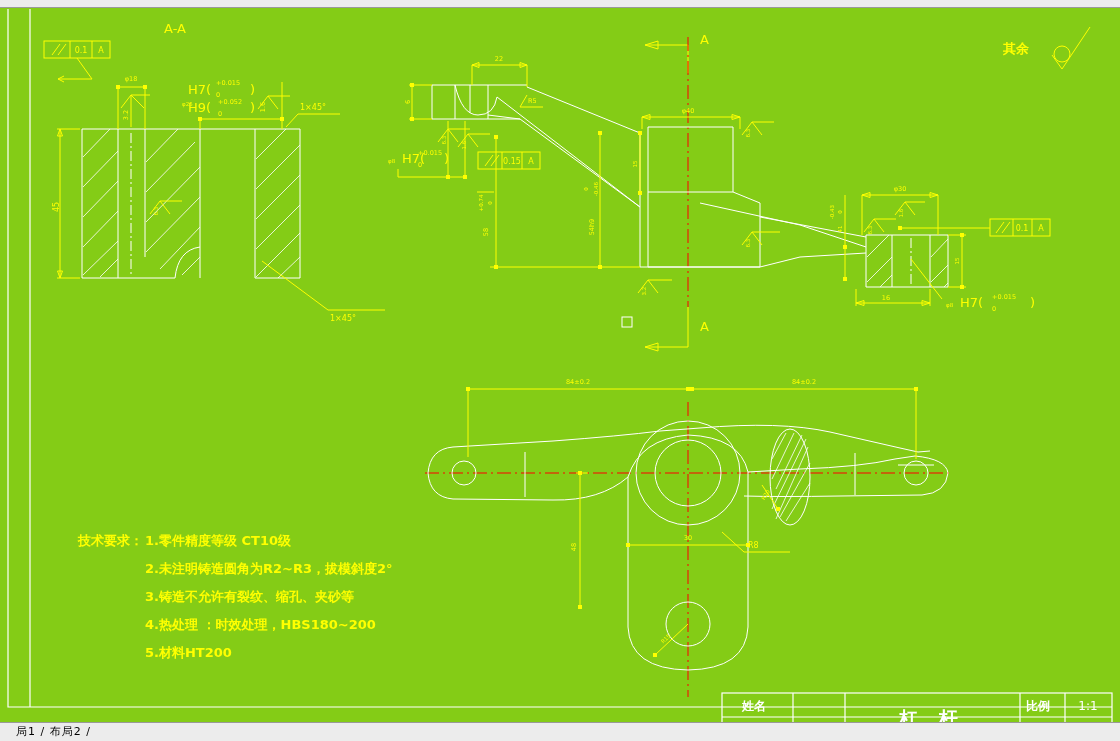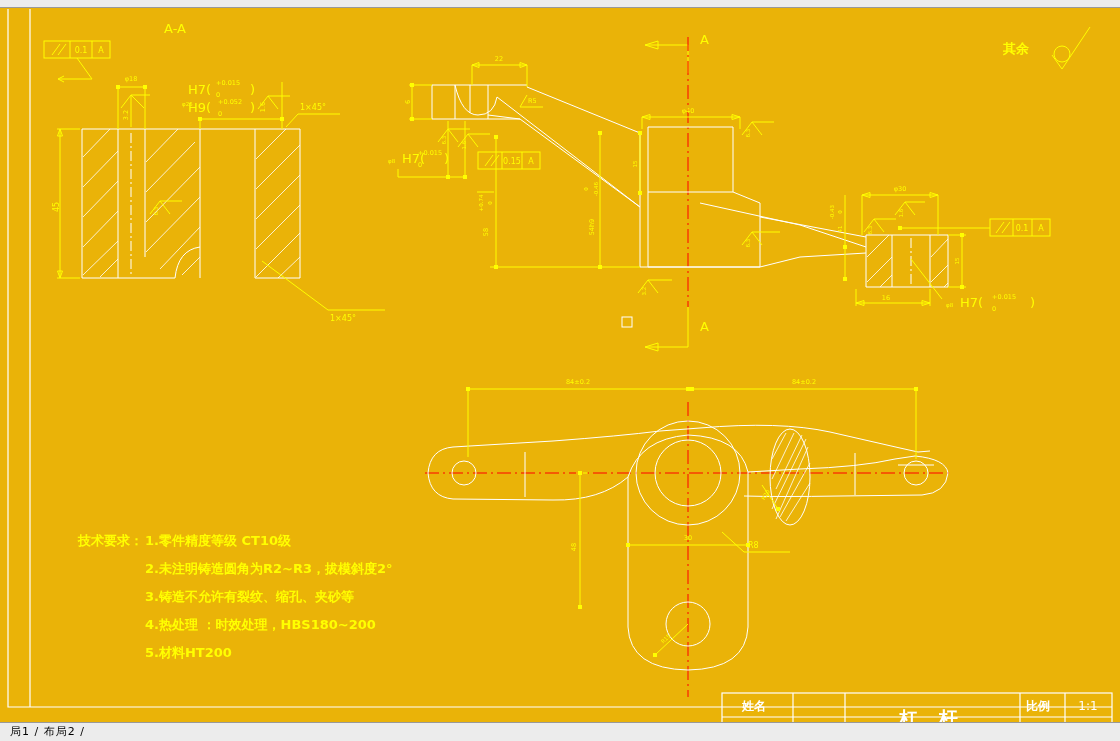--- a/index.html
+++ b/index.html
@@ -1,21 +1,21 @@
 <!DOCTYPE html>
 <html><head>
 <meta charset="utf-8">
 <style>
   html,body{margin:0;padding:0;background:#000;}
   body{width:1120px;height:741px;overflow:hidden;font-family:"DejaVu Sans",sans-serif;}
-  #root{position:relative;width:1120px;height:741px;background:#eab308;}
+  #root{position:relative;width:1120px;height:741px;background:#84cc16;}
   .topbar{position:absolute;left:0;top:0;width:1120px;height:7px;background:#ececec;border-bottom:1px solid #999;}
   .statusbar{position:absolute;left:0;bottom:0;width:1120px;height:18px;background:#ececec;border-top:1px solid #999;
              font-size:11px;color:#000;line-height:18px;}
-  .statusbar span{padding-left:10px;letter-spacing:1px;}
+  .statusbar span{padding-left:16px;letter-spacing:1px;}
   .cad{position:absolute;left:0;top:7px;width:1120px;height:716px;}
   svg{display:block;}
   text{font-family:"DejaVu Sans",sans-serif;dominant-baseline:middle;}
   .dim{fill:#ffff00;font-size:8px;}
   .dimS{fill:#ffff00;font-size:6.5px;}
   .dimXS{fill:#ffff00;font-size:5.5px;}
   .lbl{fill:#ffff00;font-size:13px;}
   .cn{fill:#ffff00;font-size:13px;font-weight:bold;font-family:"DejaVu Sans",sans-serif;}
   .cnT{fill:#ffffff;font-size:19px;font-weight:bold;letter-spacing:7px;}
   .cnH{fill:#ffffff;font-size:12px;font-weight:bold;}

